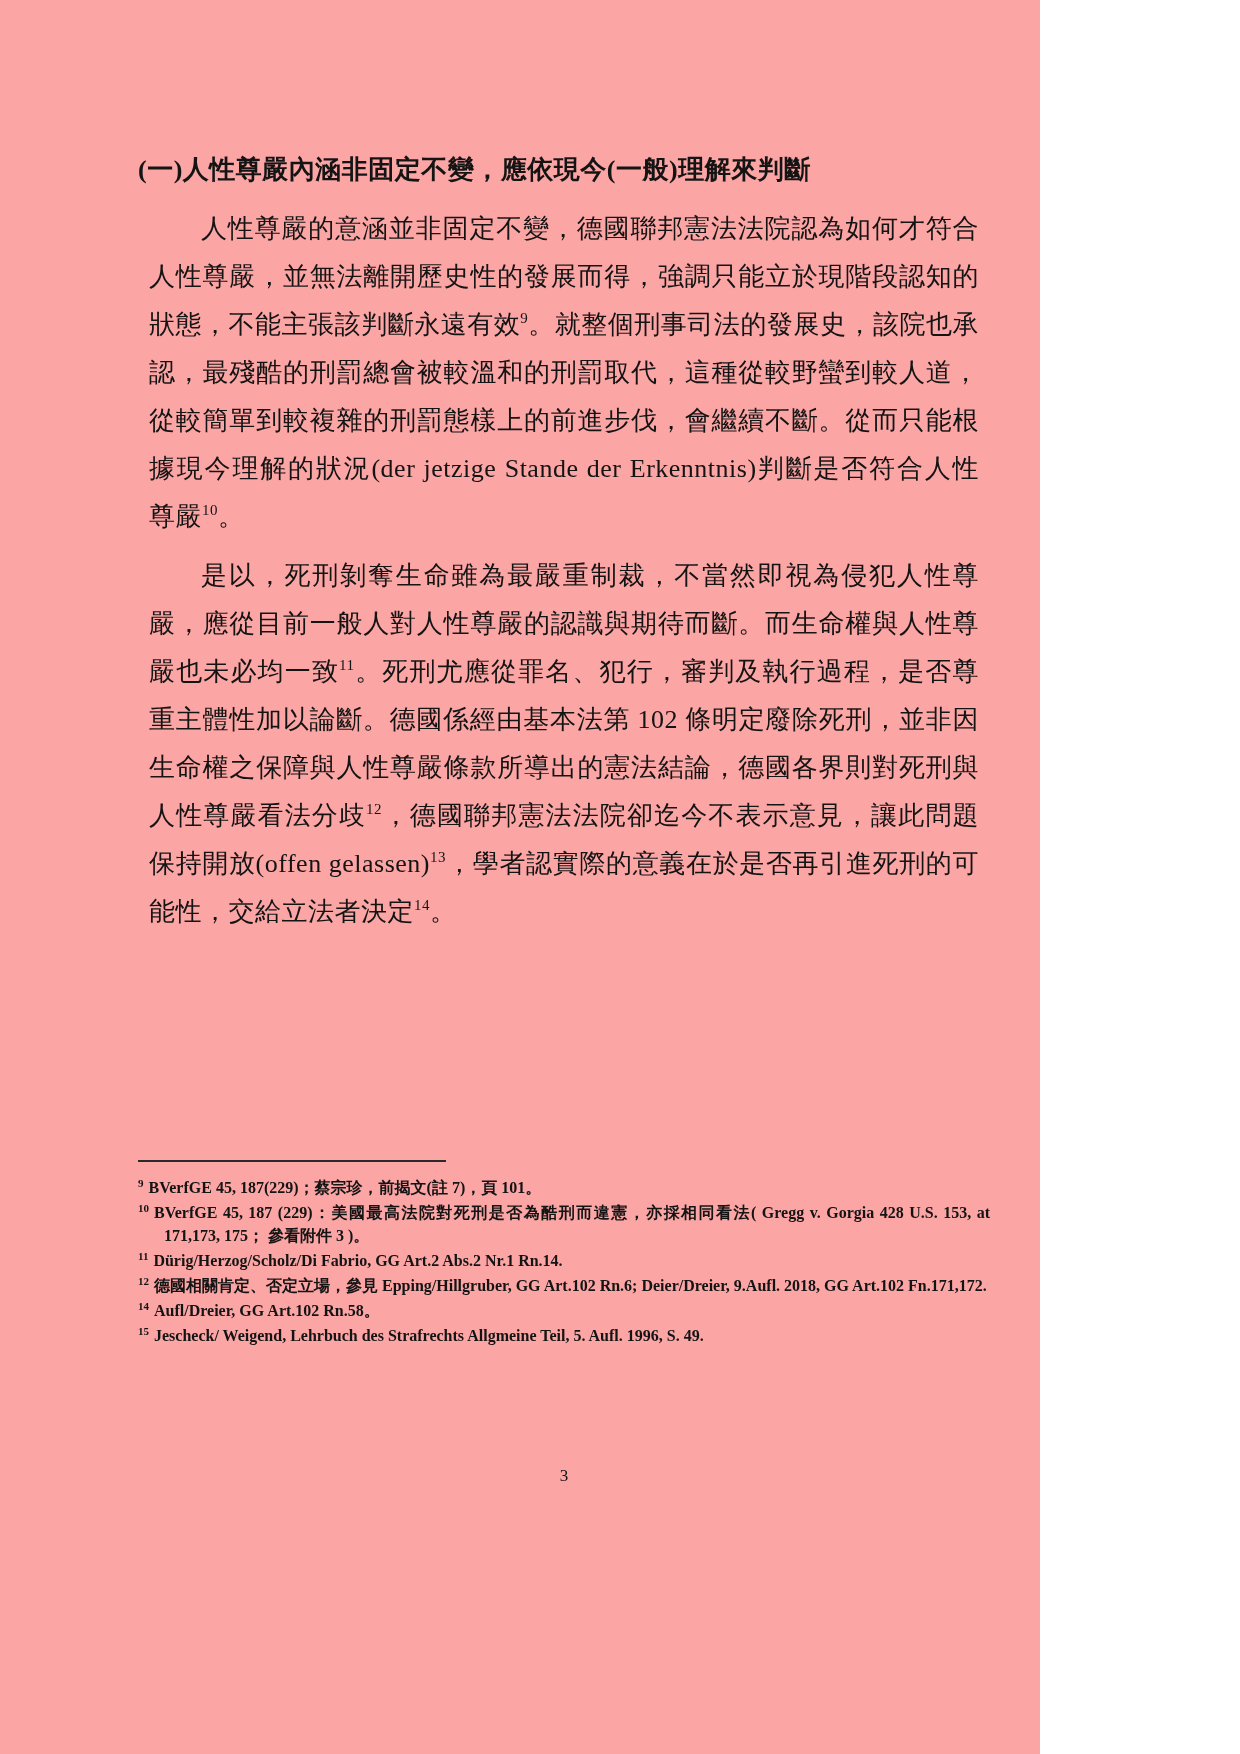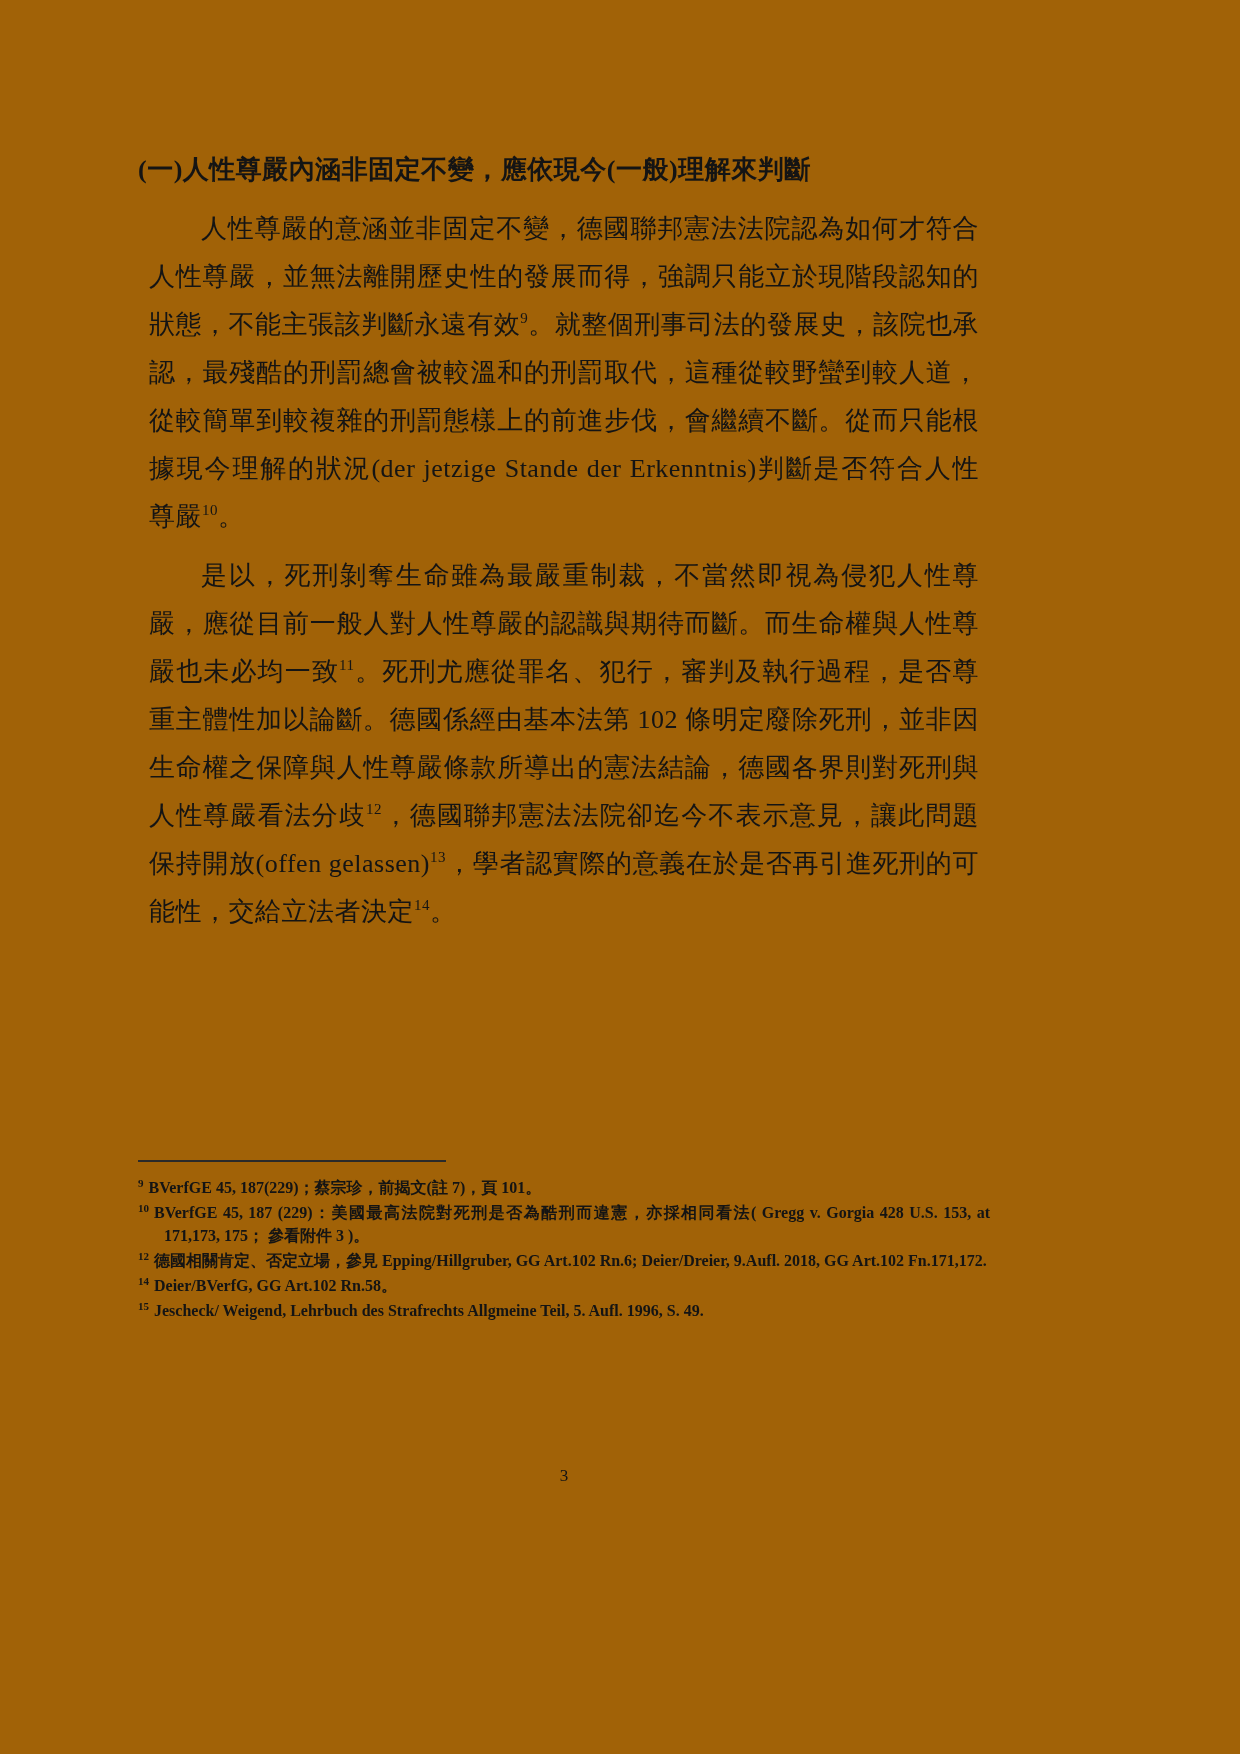--- a/index.html
+++ b/index.html
@@ -2,23 +2,23 @@
 <html><head>
 <meta charset="utf-8">
 <style>
   html, body {
     margin: 0;
     padding: 0;
     background: #ffffff;
   }
   .page {
     position: relative;
-    width: 1240px;
+    width: 1040px;
     height: 1754px;
-    background: #a16207;
+    background: #fca5a5;
     overflow: hidden;
     font-family: "Liberation Serif", serif;
     color: #141414;
   }
   .content {
     position: absolute;
     left: 138px;
     top: 146px;
     width: 852px;
   }
@@ -90,21 +90,22 @@
       <p class="heading">(一)人性尊嚴內涵非固定不變，應依現今(一般)理解來判斷</p>
       <p class="para">人性尊嚴的意涵並非固定不變，德國聯邦憲法法院認為如何才符合人性尊嚴，並無法離開歷史性的發展而得，強調只能立於現階段認知的狀態，不能主張該判斷永遠有效<sup class="fnref">9</sup>。就整個刑事司法的發展史，該院也承認，最殘酷的刑罰總會被較溫和的刑罰取代，這種從較野蠻到較人道，從較簡單到較複雜的刑罰態樣上的前進步伐，會繼續不斷。從而只能根據現今理解的狀況(der jetzige Stande der Erkenntnis)判斷是否符合人性尊嚴<sup class="fnref">10</sup>。</p>
       <p class="para">是以，死刑剝奪生命雖為最嚴重制裁，不當然即視為侵犯人性尊嚴，應從目前一般人對人性尊嚴的認識與期待而斷。而生命權與人性尊嚴也未必均一致<sup class="fnref">11</sup>。死刑尤應從罪名、犯行，審判及執行過程，是否尊重主體性加以論斷。德國係經由基本法第 102 條明定廢除死刑，並非因生命權之保障與人性尊嚴條款所導出的憲法結論，德國各界則對死刑與人性尊嚴看法分歧<sup class="fnref">12</sup>，德國聯邦憲法法院卻迄今不表示意見，讓此問題保持開放(offen gelassen)<sup class="fnref">13</sup>，學者認實際的意義在於是否再引進死刑的可能性，交給立法者決定<sup class="fnref">14</sup>。</p>
     </div>
 
   <div class="footnote-section">
     <hr class="footnote-divider">
     <div>
         <div class="footnote"><sup>9</sup><span>BVerfGE 45, 187(229)；蔡宗珍，前揭文(註 7)，頁 101。</span></div>
         <div class="footnote"><sup>10</sup><span>BVerfGE 45, 187 (229)：美國最高法院對死刑是否為酷刑而違憲，亦採相同看法( Gregg v. Gorgia 428 U.S. 153, at 171,173, 175； 參看附件 3 )。</span></div>
+        <div class="footnote"><sup>11</sup><span>Dürig/Herzog/Scholz/Di Fabrio, GG Art.2 Abs.2 Nr.1 Rn.14.</span></div>
         <div class="footnote"><sup>12</sup><span>德國相關肯定、否定立場，參見 Epping/Hillgruber, GG Art.102 Rn.6; Deier/Dreier, 9.Aufl. 2018, GG Art.102 Fn.171,172.</span></div>
-        <div class="footnote"><sup>14</sup><span>Deier/BVerfG, GG Art.102 Rn.58。</span></div>
+        <div class="footnote"><sup>14</sup><span>Aufl/Dreier, GG Art.102 Rn.58。</span></div>
         <div class="footnote"><sup>15</sup><span>Jescheck/ Weigend, Lehrbuch des Strafrechts Allgmeine Teil, 5. Aufl. 1996, S. 49.</span></div>
       </div>
   </div>
 
   <div class="page-number">3</div>
 
 </div>
 
 </body></html>

